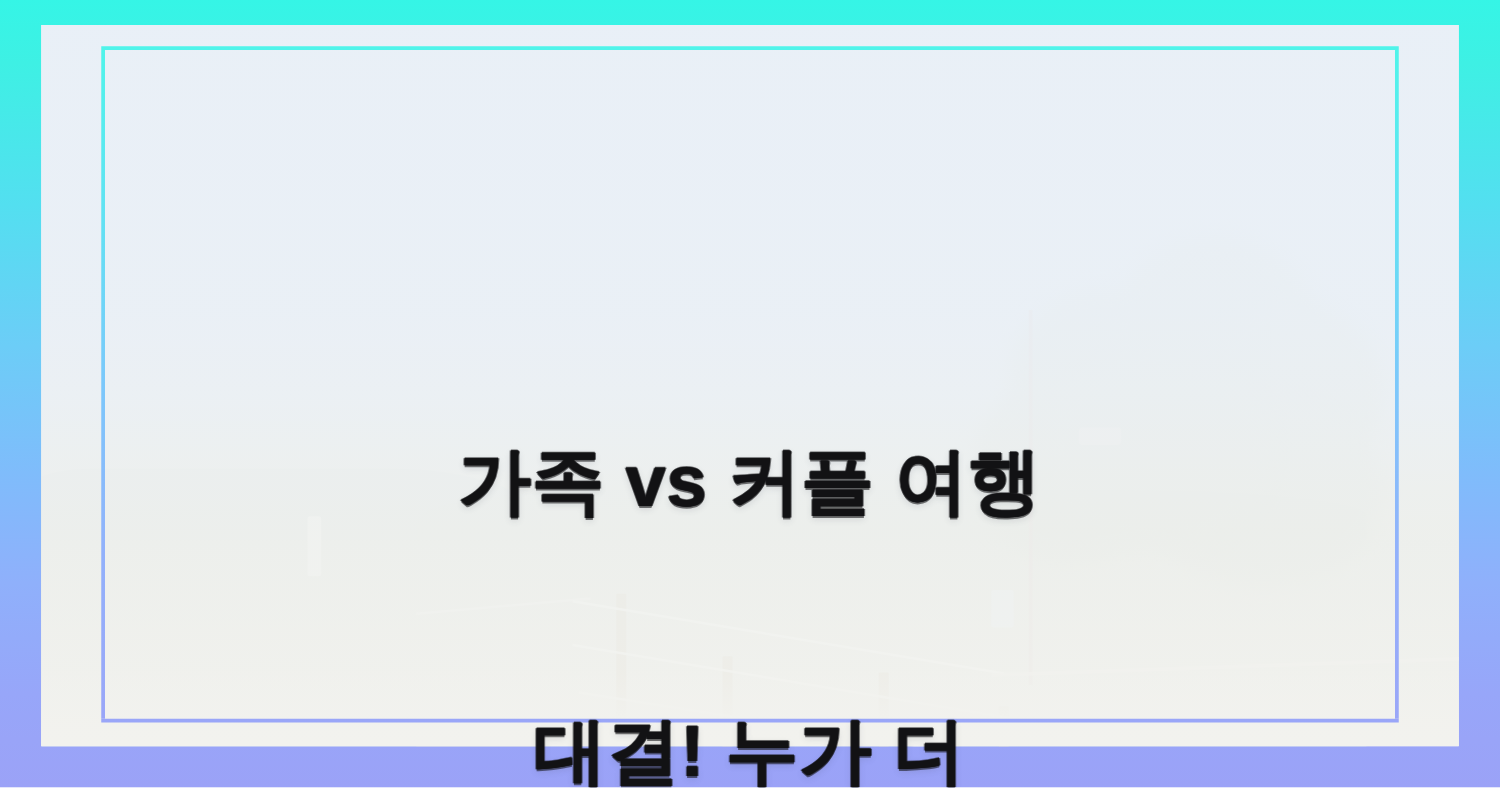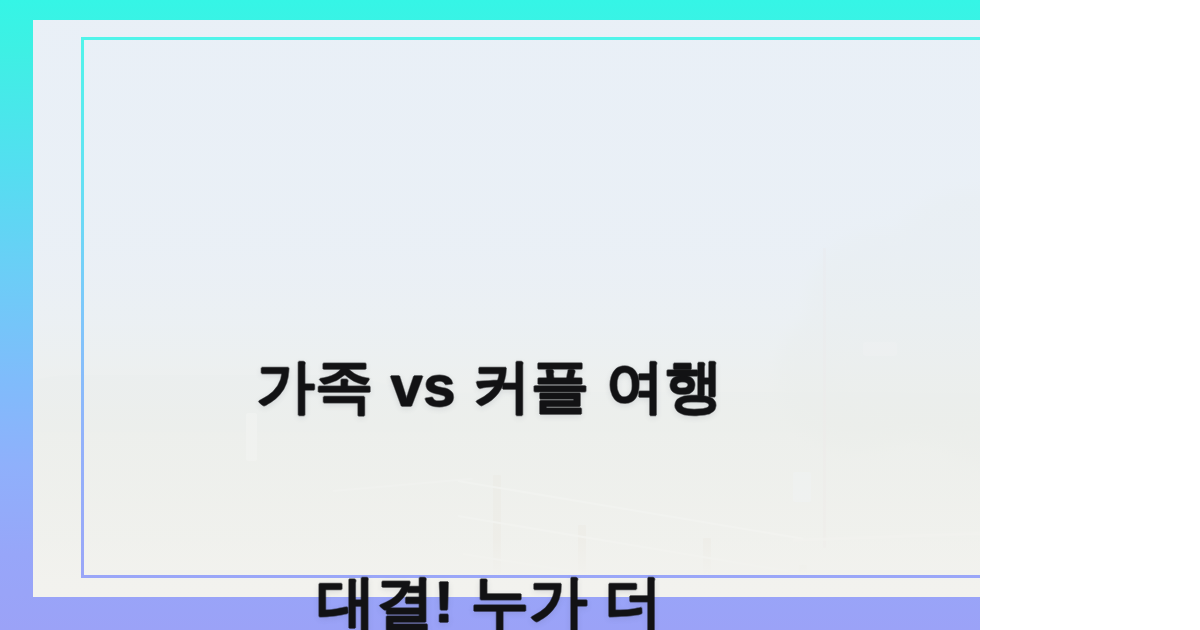--- a/index.html
+++ b/index.html
@@ -6,21 +6,21 @@
     margin: 0;
     padding: 0;
     background: #ffffff;
   }
   body {
     font-family: "Liberation Sans", sans-serif;
   }
 
   .card {
     position: relative;
-    width: 980px;
+    width: 1200px;
     height: 630px;
     overflow: hidden;
     
     background: linear-gradient(
       to bottom,
       #35f5e6 0%,
       #3ef0e4 8%,
       #53dff0 26%,
       #6ccdf7 44%,
       #7fbcfb 60%,

